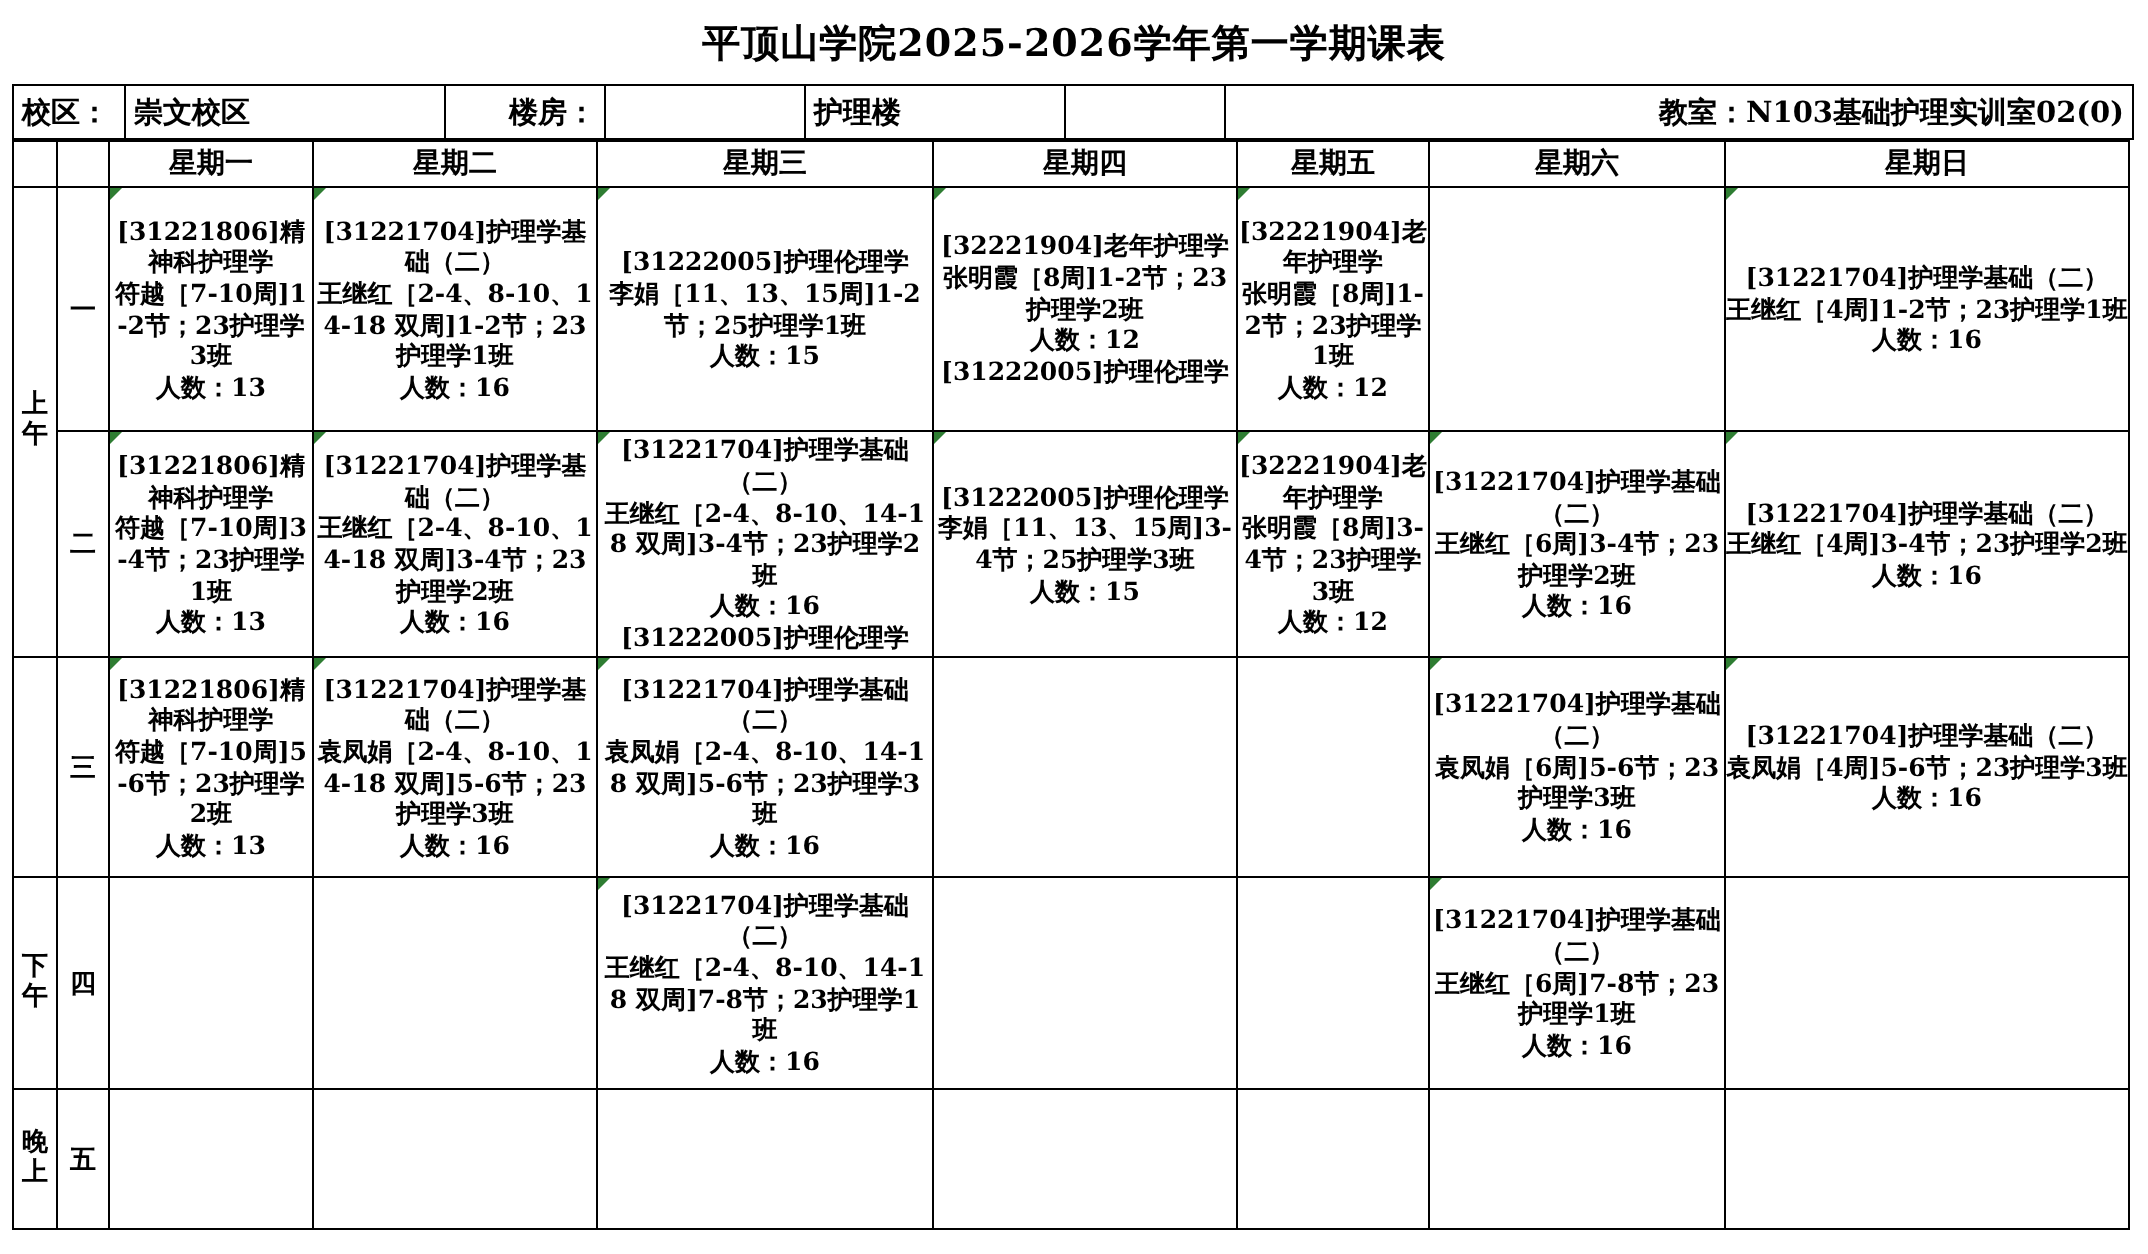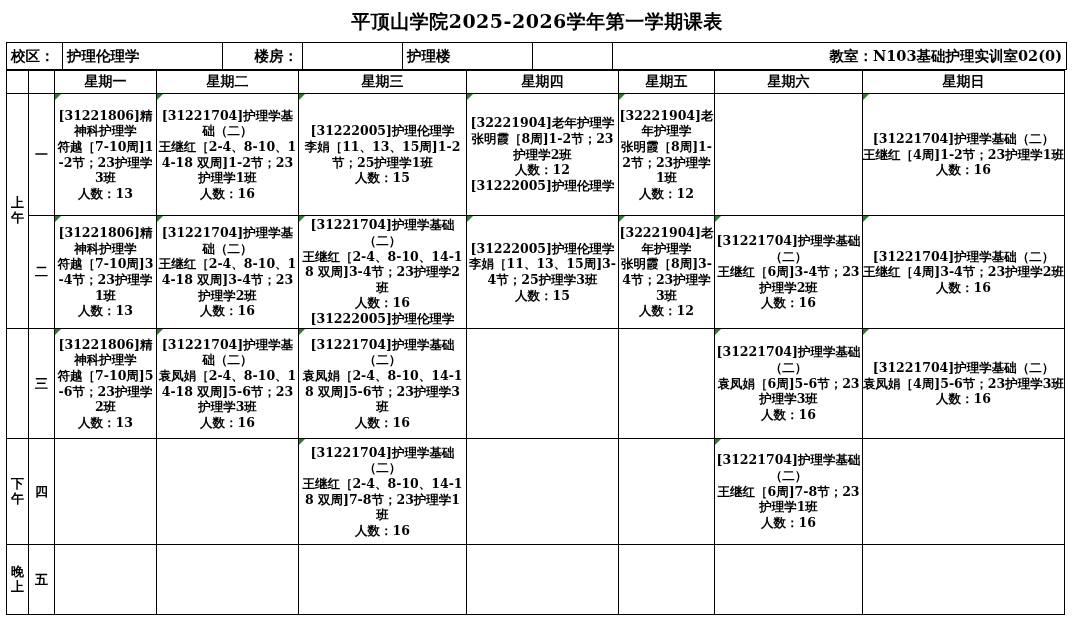--- a/index.html
+++ b/index.html
@@ -122,21 +122,21 @@
       <col style="width:160px">
       <col style="width:80px">
       <col style="width:100px">
       <col style="width:130px">
       <col style="width:80px">
       <col style="width:454px">
     </colgroup>
     <tbody>
         <tr>
       <td class="lbl">校区：</td>
-      <td class="lbl">护理伦理学</td>
+      <td class="lbl">崇文校区</td>
       <td class="val">楼房：</td>
       <td class="val"></td>
       <td class="lbl">护理楼</td>
       <td class="val"></td>
       <td class="val"><span>教室：</span><span>N103基础护理实训室02(0)</span></td>
     </tr>
   </tbody>
     </table>
 
   <table class="grid">

